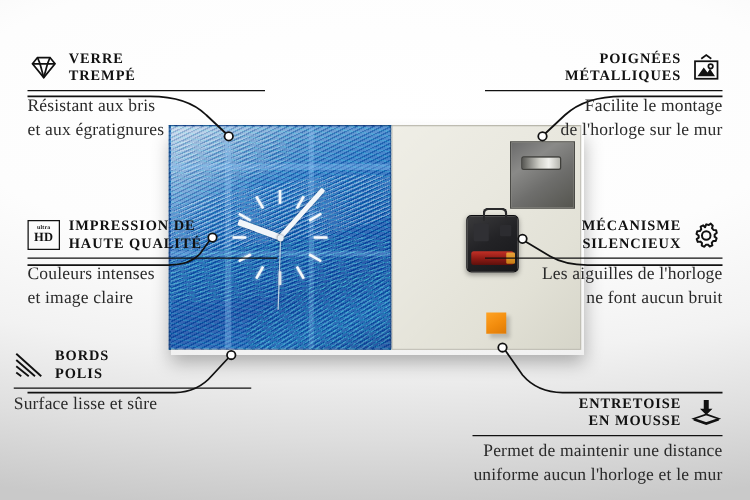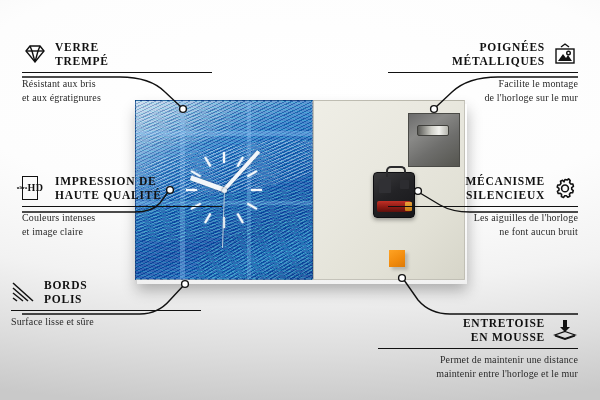--- a/index.html
+++ b/index.html
@@ -109,27 +109,27 @@
   .callout.left{text-align:left;}
   .callout.right{text-align:right;}
   .title-row{display:flex;align-items:center;gap:7px;}
   .callout.right .title-row{justify-content:flex-end;}
   .title-txt{
     font-family:"Liberation Serif",serif;font-weight:bold;font-size:11.5px;
     letter-spacing:.75px;color:#111;line-height:1.22;text-transform:uppercase;
   }
   .rule{height:1.3px;background:#111;margin:4px 0 4px 0;width:100%;}
   .sub{
-    font-family:"Liberation Serif",serif;font-size:10px;color:#2a2a2a;
+    font-family:"Liberation Serif",serif;font-size:14px;color:#2a2a2a;
     line-height:1.35;letter-spacing:.15px;
   }
   .ico{width:26px;height:24px;flex:0 0 26px;display:block;}
   .hdbox{
-    width:16px;height:24px;border:1.4px solid #111;box-sizing:border-box;
-    display:flex;align-items:center;justify-content:center;line-height:1;
+    width:26px;height:24px;border:1.4px solid #111;box-sizing:border-box;
+    display:flex;flex-direction:column;align-items:center;justify-content:center;line-height:1;
   }
   .hdbox .u{font-size:4.6px;font-weight:bold;letter-spacing:.2px;color:#111;}
   .hdbox .d{font-size:10px;font-weight:bold;letter-spacing:.3px;color:#111;margin-top:.5px;}
 
   svg.leader{position:absolute;left:0;top:0;width:600px;height:400px;pointer-events:none;}
 </style>
 </head>
 <body>
 
 <div id="stage">
@@ -348,17 +348,17 @@
         <svg viewBox="0 0 26 24" width="26" height="24" fill="none" stroke="#111" stroke-width="1.3">
           <path d="M11,2 L15,2 L15,9 L18,9 L13,14 L8,9 L11,9 Z" fill="#111" stroke="none"></path>
           <path d="M13,13.5 L23,17 L13,20.5 L3,17 Z"></path>
           <path d="M3,17.8 L13,21.3 L23,17.8"></path>
         </svg>
       </span>
     </div>
     <div class="rule"></div>
     <div class="sub">
       <span>Permet de maintenir une distance</span><br>
-      <span>maintenir entre l'horloge et le mur</span>
+      <span>uniforme aucun l'horloge et le mur</span>
     </div>
   </div>
 
 </div>
 
 </body></html>

